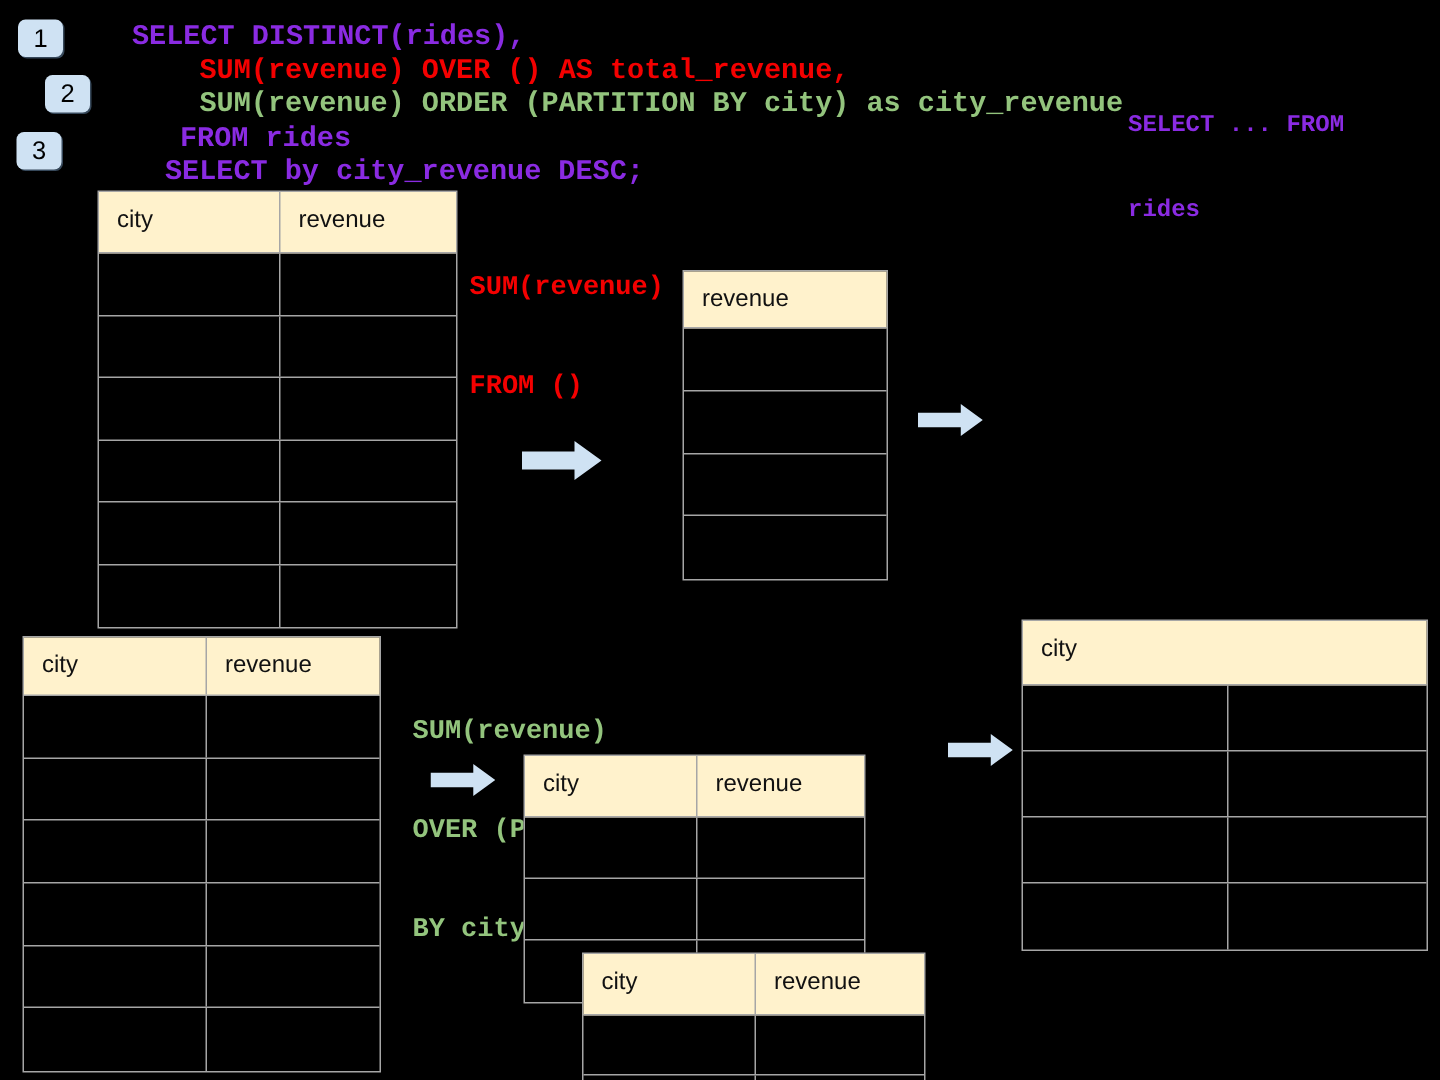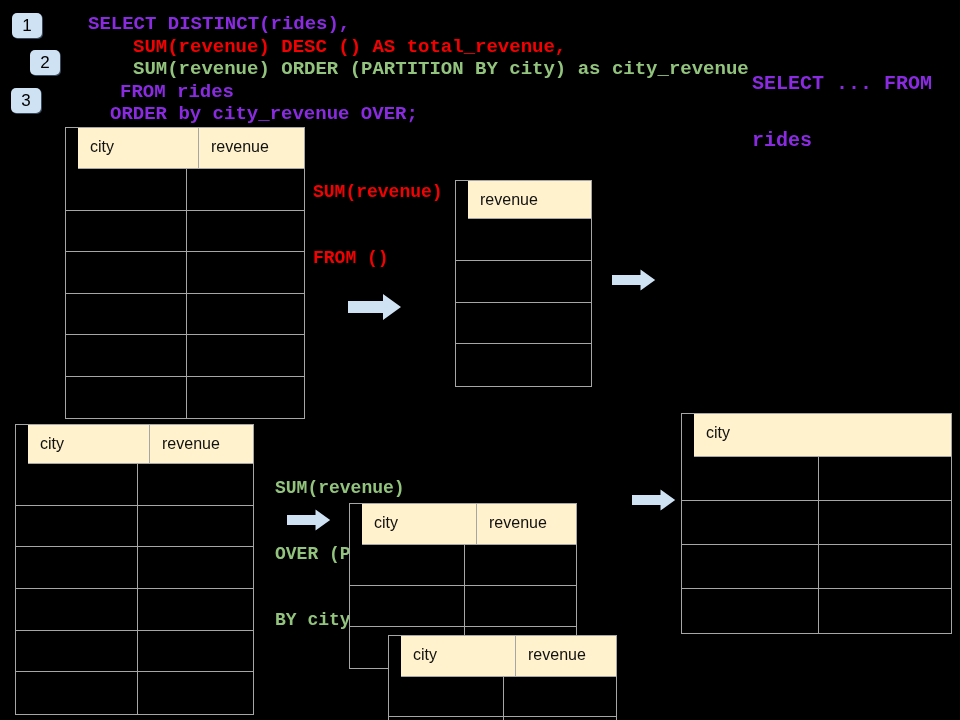--- a/index.html
+++ b/index.html
@@ -32,36 +32,35 @@
   .code { font-size:19px; }
   .purple { color:var(--sql-purple); }
   .red    { color:var(--sql-red); }
   .green  { color:var(--sql-green); }
   .cl1 { left:88px;  top:13px; }
   .cl2 { left:133px; top:36px; }
   .cl3 { left:133px; top:58px; }
   .cl4 { left:120px; top:81px; }
   .cl5 { left:110px; top:103px; }
 
-  .sidenote { left:752px; top:36px; font-size:20px; line-height:19px; }
+  .sidenote { left:752px; top:36px; font-size:16px; line-height:19px; }
 
   .label { font-size:18px; line-height:22px; }
   .lbl-total     { left:313px; top:137px; }
   .lbl-partition { left:275px; top:433px; }
 
   
   .table {
     position:absolute; box-sizing:border-box;
     background:#000; border:1px solid var(--table-border);
   }
   .head {
     display:flex; box-sizing:border-box;
     background:var(--header-fill);
     border-bottom:1px solid var(--table-border);
-    margin-left:12px;
   }
   .row  {
     display:flex; box-sizing:border-box;
     border-bottom:1px solid var(--table-border);
   }
   .rows .row:last-child { border-bottom:none; }
   .cell {
     box-sizing:border-box; overflow:hidden;
     padding:10px 0 0 12px;
     font-size:16px; color:#111;
@@ -104,24 +103,24 @@
 </head>
 <body>
 
 <div id="canvas">
 
   <div class="badge b1">1</div>
   <div class="badge b2">2</div>
   <div class="badge b3">3</div>
 
   <div class="mono code cl1 purple">SELECT DISTINCT(rides),</div>
-  <div class="mono code cl2 red">SUM(revenue) DESC () AS total_revenue,</div>
+  <div class="mono code cl2 red">SUM(revenue) OVER () AS total_revenue,</div>
   <div class="mono code cl3 green">SUM(revenue) ORDER (PARTITION BY city) as city_revenue</div>
   <div class="mono code cl4 purple">FROM rides</div>
-  <div class="mono code cl5 purple">ORDER by city_revenue OVER;</div>
+  <div class="mono code cl5 purple">SELECT by city_revenue DESC;</div>
 
   <div class="mono sidenote purple">
     <div>SELECT ... FROM</div>
     <div>rides</div>
   </div>
 
   <div class="mono label lbl-total red">
     <div>SUM(revenue)</div>
     <div>FROM ()</div>
   </div>

